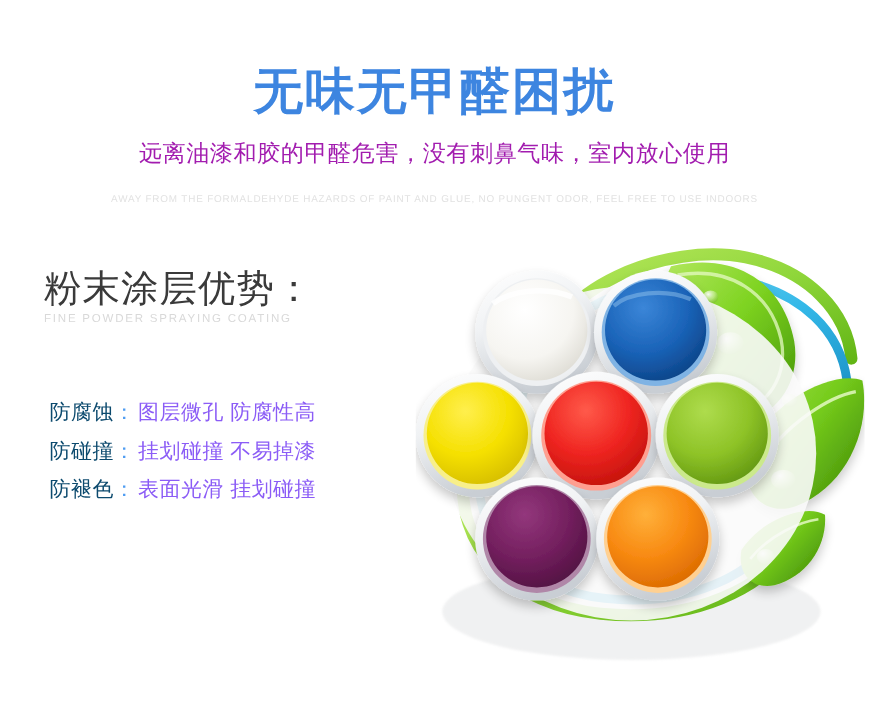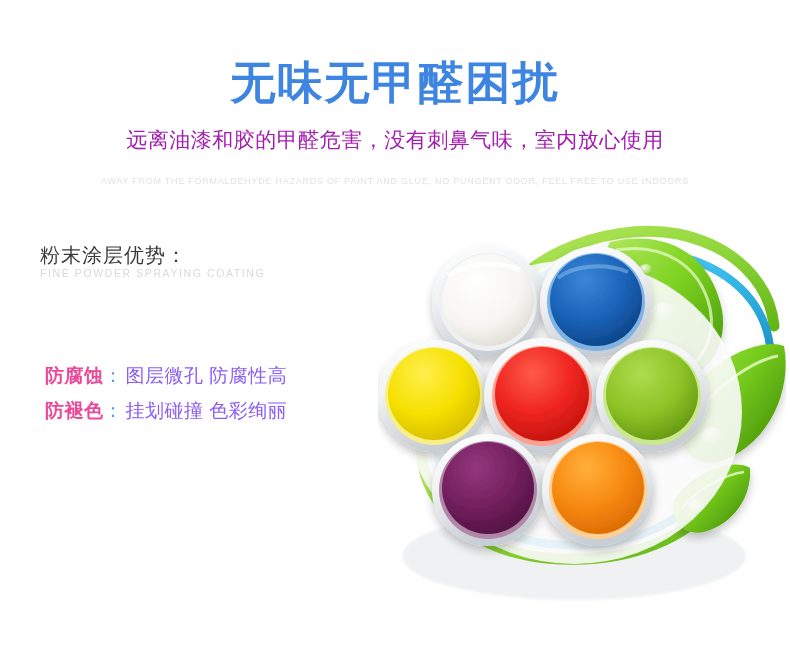--- a/index.html
+++ b/index.html
@@ -52,21 +52,21 @@
   }
 
   
   .panel {
     position: absolute;
     left: 40px;
     top: 243px;
     width: 330px;
   }
   .panel-title {
-    font-size: 20px;
+    font-size: 34px;
     color: #3a3a3a;
     letter-spacing: 1px;
     line-height: 1.2;
     white-space: nowrap;
   }
   .panel-title-en {
     font-size: 10.5px;
     color: #d9d9d9;
     letter-spacing: 1.6px;
     white-space: nowrap;
@@ -80,23 +80,22 @@
     top: 115px;
     width: 320px;
   }
   .feature-item {
     height: 35px;
     line-height: 35px;
     font-size: 19px;
     white-space: nowrap;
   }
   .feature-key {
-    color: #ec4899;
+    color: #0c4a6e;
     letter-spacing: 0.5px;
-    font-weight: bold;
   }
   .feature-colon {
     color: #4e9cf2;
   }
   .feature-val {
     color: #8b5cf6;
     letter-spacing: 0.5px;
     margin-left: 3px;
   }
 
@@ -127,21 +126,24 @@
 
   <div class="panel">
     <div class="panel-title">粉末涂层优势：</div>
     <div class="panel-title-en">FINE POWDER SPRAYING COATING</div>
 
     <ul class="feature-list">
       <li class="feature-item">
         <span class="feature-key">防腐蚀</span><span class="feature-colon">：</span><span class="feature-val">图层微孔 防腐性高</span>
       </li>
       <li class="feature-item">
-        <span class="feature-key">防褪色</span><span class="feature-colon">：</span><span class="feature-val">挂划碰撞 色彩绚丽</span>
+        <span class="feature-key">防碰撞</span><span class="feature-colon">：</span><span class="feature-val">挂划碰撞 不易掉漆</span>
+      </li>
+      <li class="feature-item">
+        <span class="feature-key">防褪色</span><span class="feature-colon">：</span><span class="feature-val">表面光滑 挂划碰撞</span>
       </li>
     </ul>
   </div>
 
   <div class="artwork">
     <svg viewBox="0 0 408 400" xmlns="http://www.w3.org/2000/svg">
       <defs>
         <radialGradient id="gWhite" cx="38%" cy="30%" r="78%">
           <stop offset="0%" stop-color="#ffffff"></stop>
           <stop offset="62%" stop-color="#f6f5f1"></stop>

